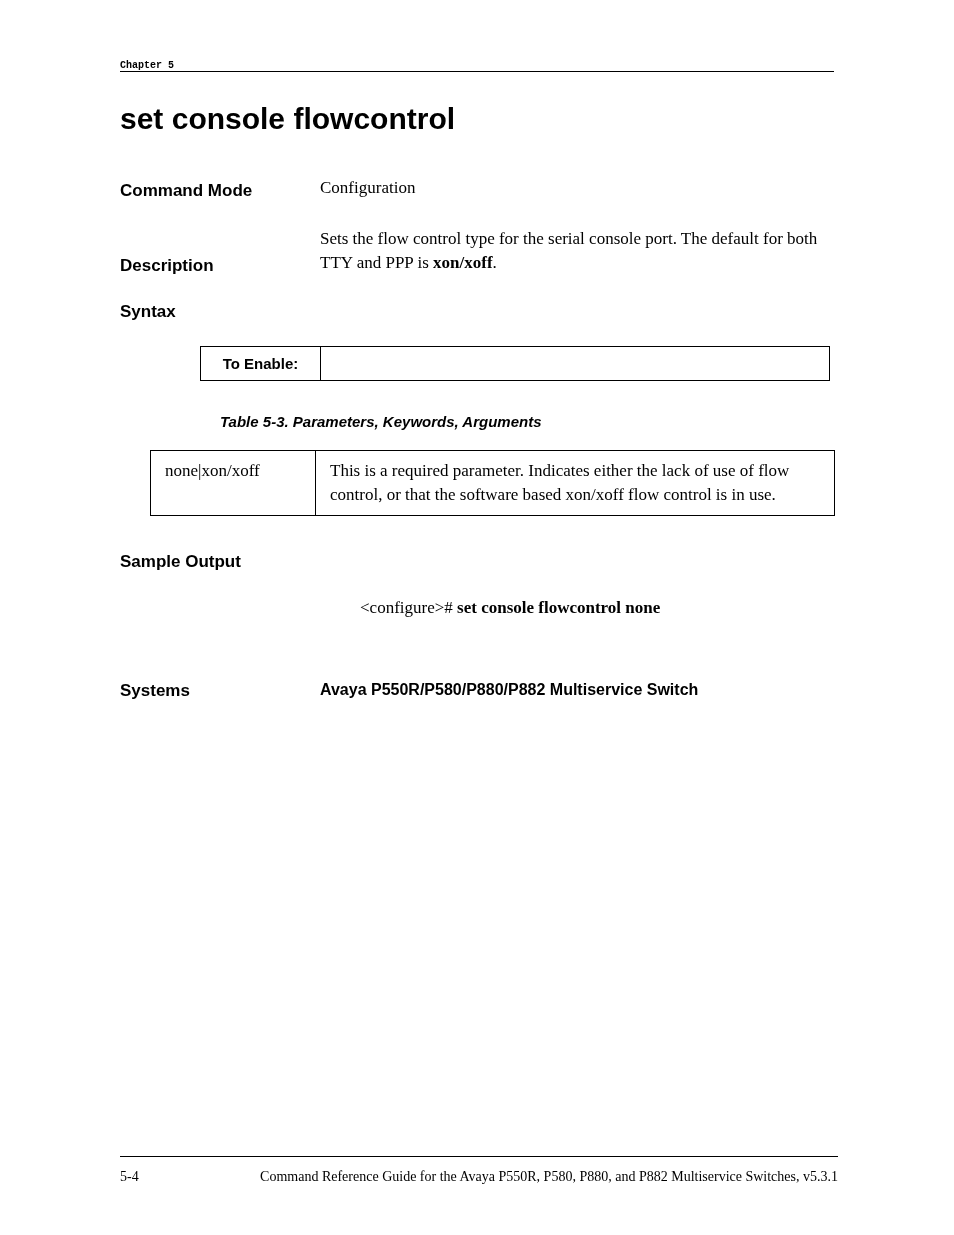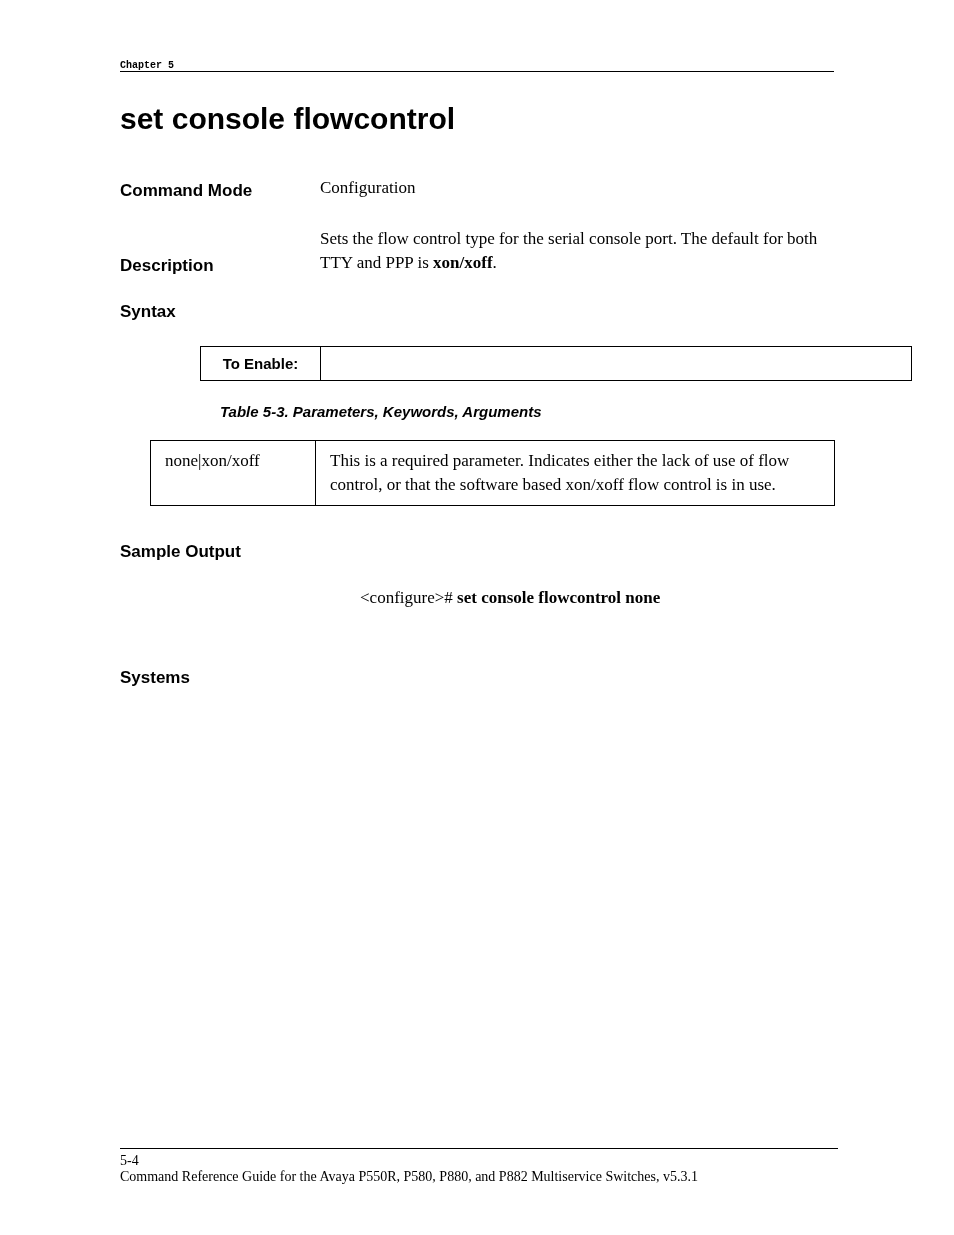--- a/index.html
+++ b/index.html
@@ -52,22 +52,22 @@
     }
     .syntax-label {
       font-family: Arial, Helvetica, sans-serif;
       font-weight: bold;
       font-size: 17px;
       margin-bottom: 24px;
     }
     .syntax-table {
       margin-left: 80px;
       border-collapse: collapse;
-      width: 712px;
-      margin-bottom: 22px;
+      width: 630px;
+      margin-bottom: 32px;
     }
     .syntax-table td {
       border: 1px solid #000;
       padding: 8px 14px;
       font-family: Arial, Helvetica, sans-serif;
       font-size: 15px;
     }
     .syntax-table td:first-child {
       font-weight: bold;
       width: 120px;
@@ -123,32 +123,31 @@
       font-family: Arial, Helvetica, sans-serif;
       font-weight: bold;
       font-size: 16px;
     }
     .footer {
       position: absolute;
       bottom: 50px;
       left: 120px;
       right: 116px;
       border-top: 1px solid #000;
-      padding-top: 4px;
+      padding-top: 12px;
       display: flex;
       font-family: Georgia, 'Times New Roman', serif;
       font-size: 14px;
-      flex-direction: column;
     }
     .footer-page {
       width: 60px;
     }
     .footer-text {
       flex: 1;
-      text-align: left;
+      text-align: right;
     }
   </style>
 </head>
 <body>
 
 <div class="chapter-header">Chapter 5</div>
 
 <h1 class="page-title">set console flowcontrol</h1>
 
 <div class="row">
@@ -188,18 +187,19 @@
 <div class="row">
   <div class="label-col">Sample Output</div>
 </div>
 
 <div class="sample-command">
   <span>&lt;configure&gt;# </span><span class="bold">set console flowcontrol none</span>
 </div>
 
 <div class="row systems-row">
   <div class="label-col">Systems</div>
+  <div class="value-col systems-value">Avaya P550R/P580/P880/P882 Multiservice Switch</div>
 </div>
 
 <div class="footer">
   <div class="footer-page">5-4</div>
   <div class="footer-text">Command Reference Guide for the Avaya P550R, P580, P880, and P882 Multiservice Switches, v5.3.1</div>
 </div>
 
 </body></html>

